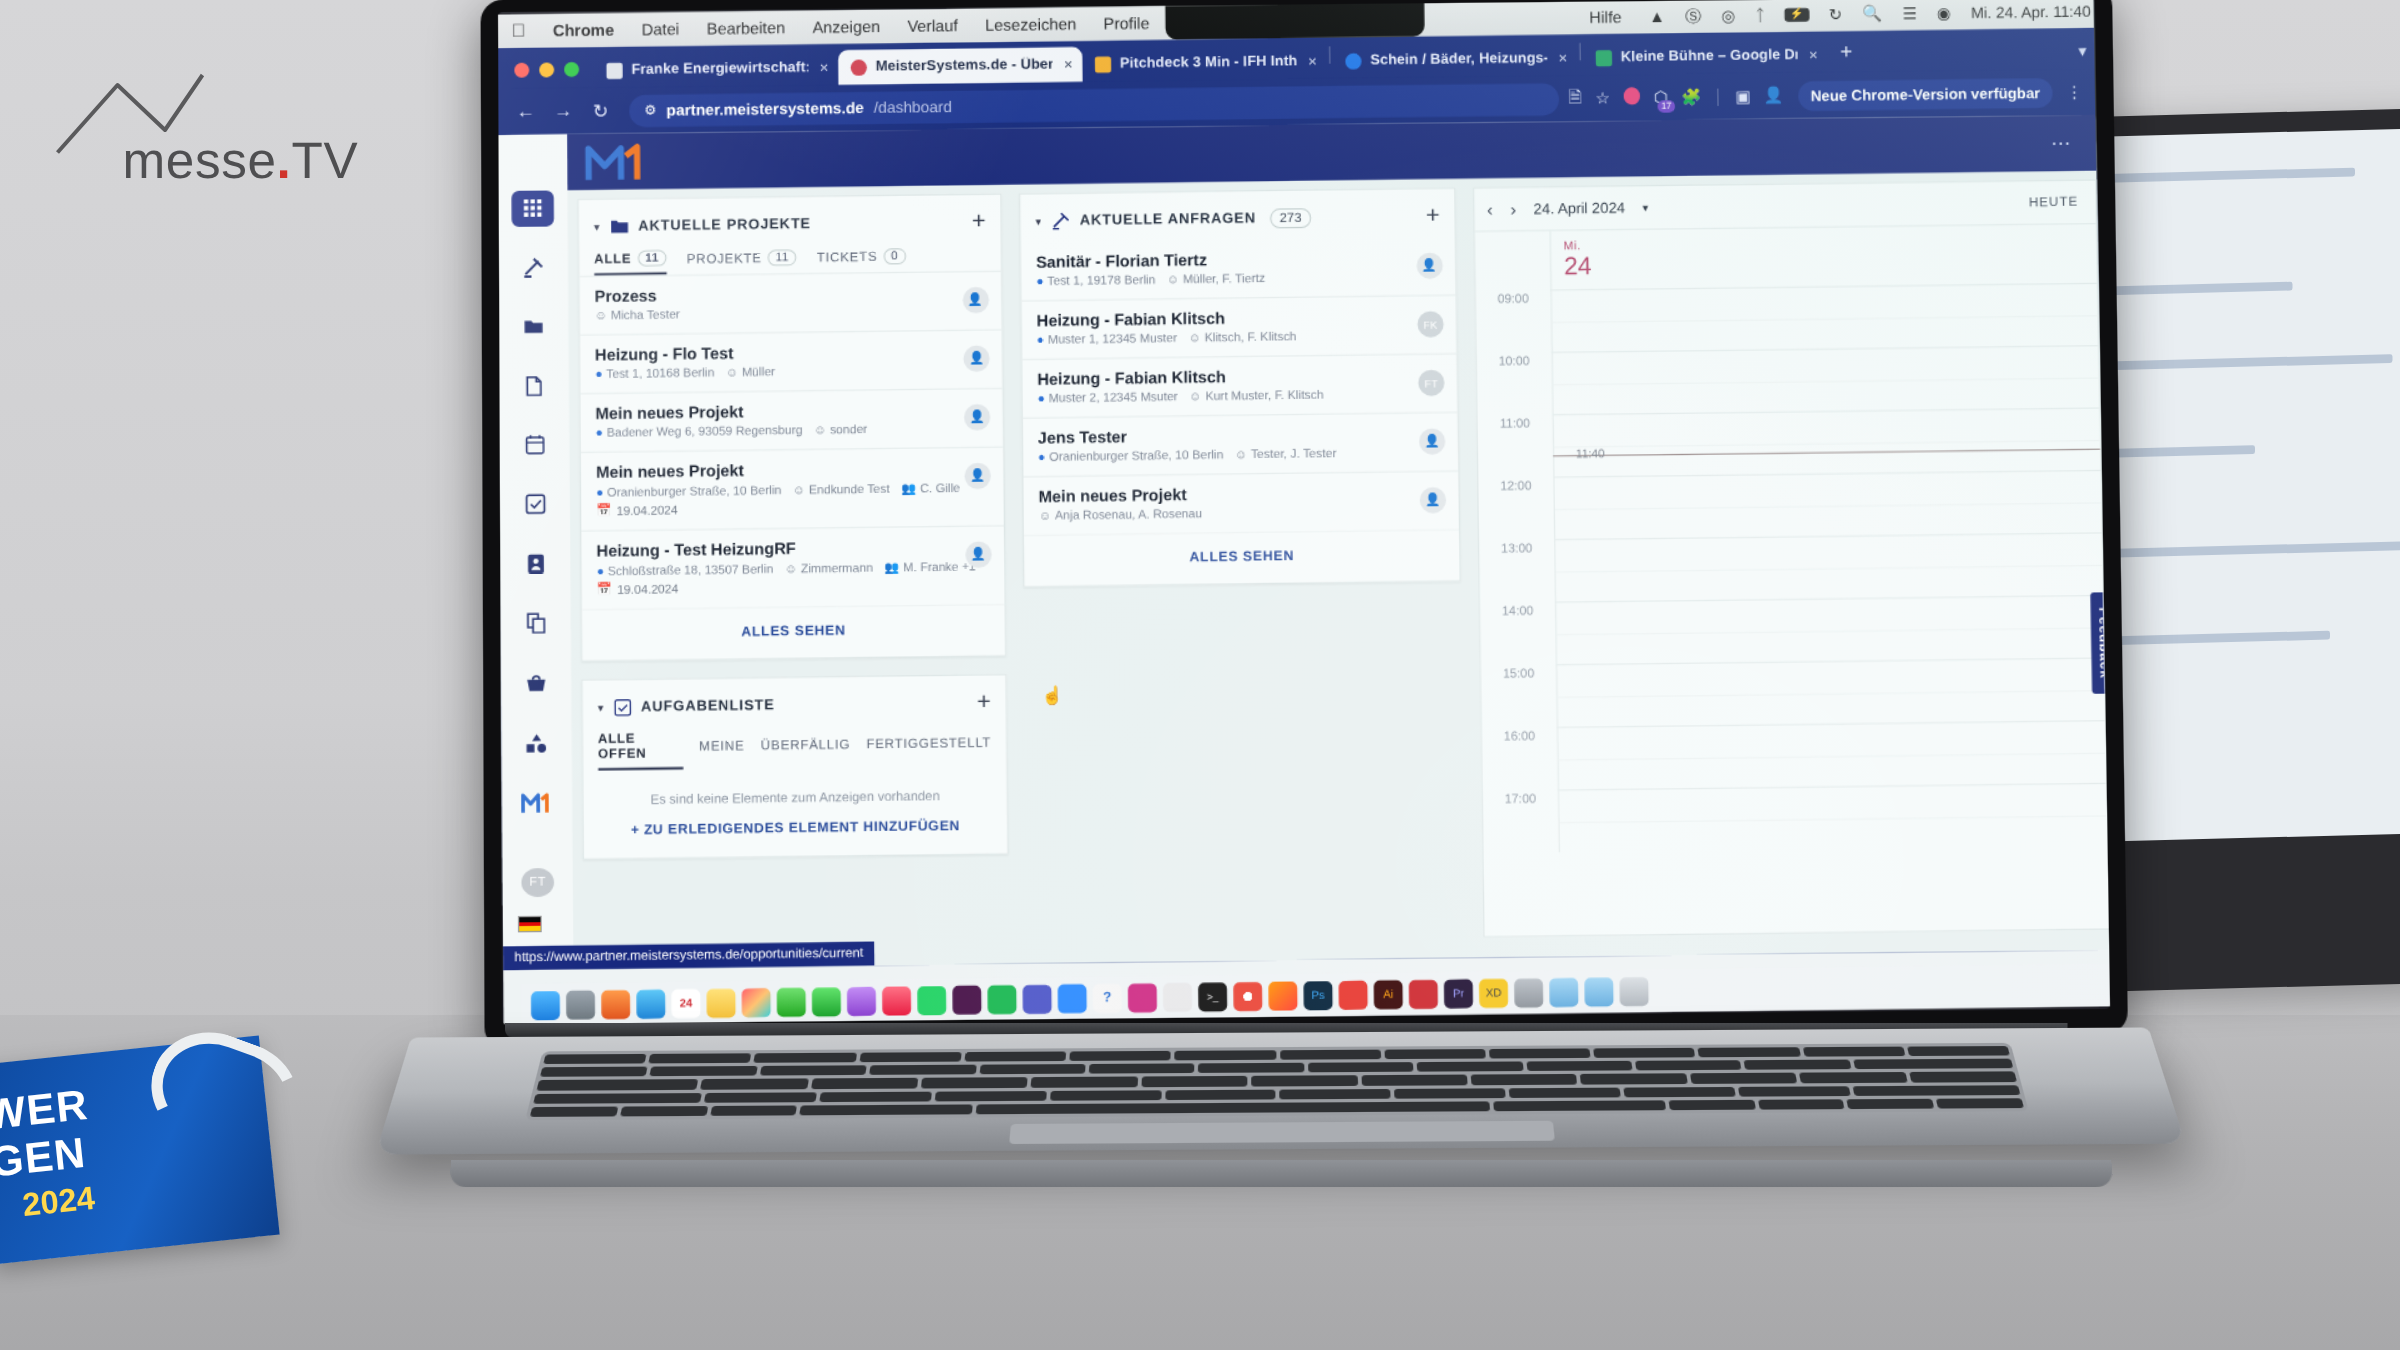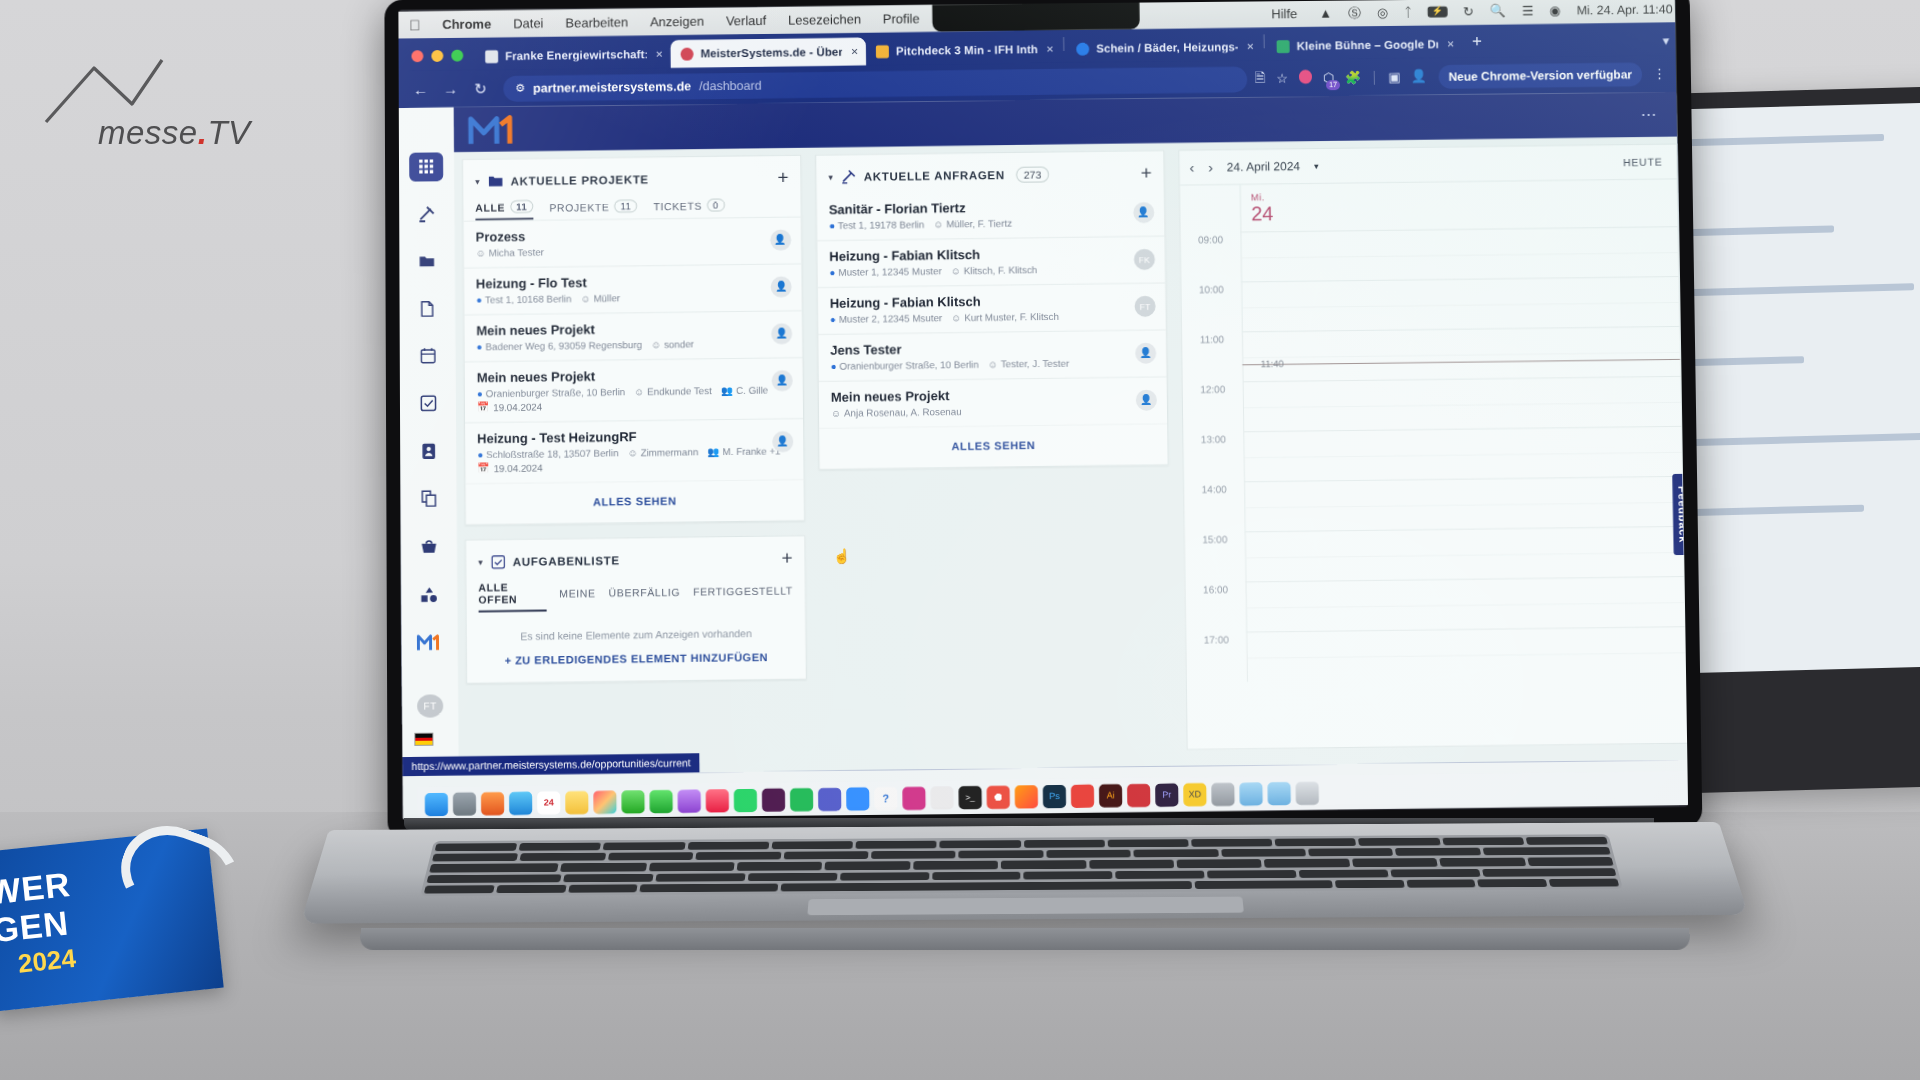--- a/index.html
+++ b/index.html
@@ -34,21 +34,21 @@
     overflow: hidden;
   }
   .bgline { position:absolute; height: 7px; background:#b9c6d6; border-radius:2px;}
   
   #watermark {
     position: absolute; left: 40px; top: 52px; width: 230px; height: 110px;
     color: #5a5a5c;
   }
   #wm-text {
     position: absolute; left: 58px; bottom: 10px;
-    font-size: 33px; letter-spacing: .5px; color: #4f4f51; font-style: italic;
+    font-size: 41px; letter-spacing: .5px; color: #4f4f51;
   }
   #wm-dot { color: #d0342c; font-weight: bold; }
   
   #brochure {
     position: absolute; left: -14px; top: 840px; width: 230px; height: 160px;
     background: linear-gradient(120deg,#0e4aa0,#1761c4 60%,#0d3f8c);
     transform: rotate(-6deg);
     box-shadow: 0 6px 18px rgba(0,0,0,.25);
     overflow: hidden;
   }

